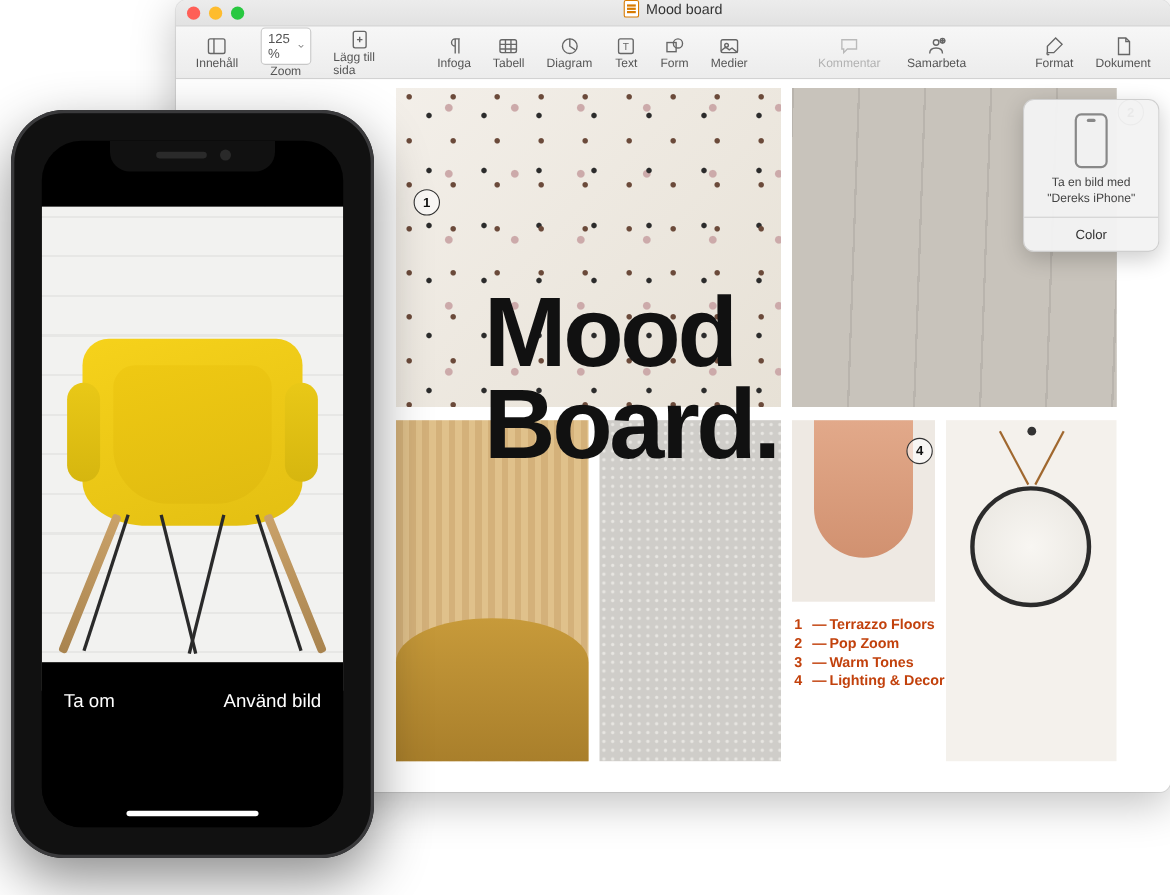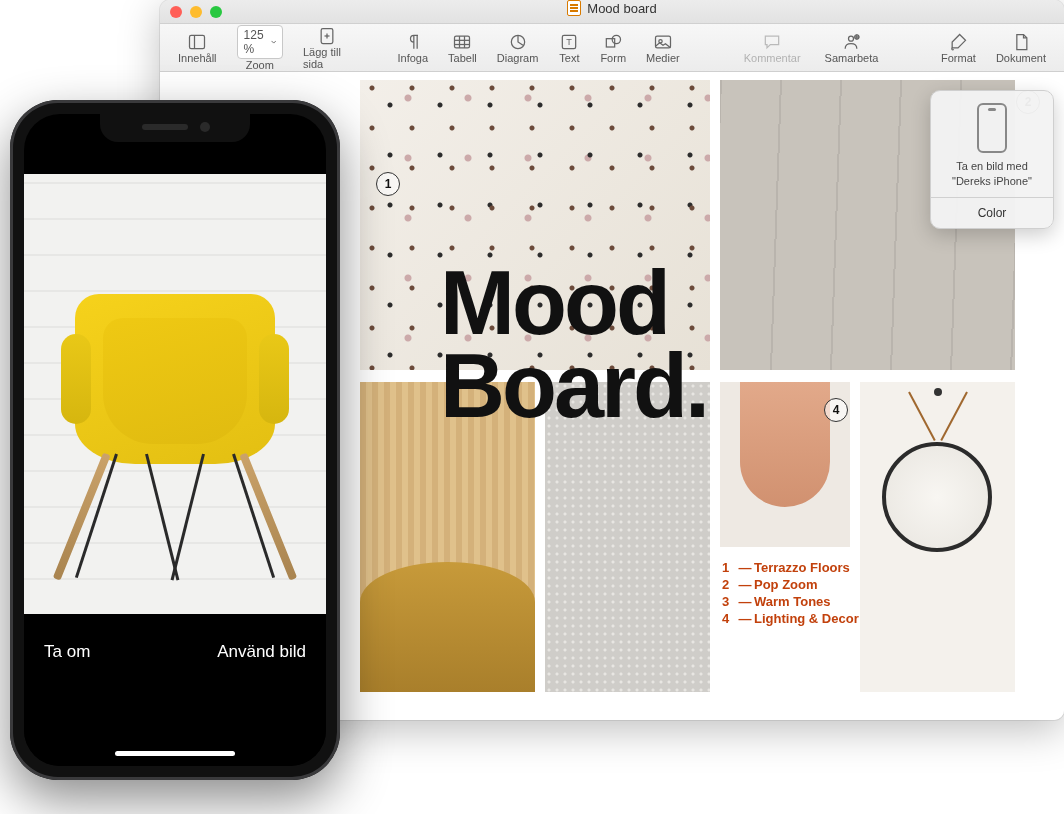--- a/index.html
+++ b/index.html
@@ -132,21 +132,21 @@
   .popover .ptext{padding:0 8px 8px;line-height:1.35;}
   .popover .pcancel{border-top:1px solid #d0d0d0;padding:8px 0;font-size:12px;color:#333;cursor:default;}
 
   
   .iphone {
     position:absolute; left:10px; top:100px;
     width:330px; height:680px;
     background:#111;
     border-radius:48px;
     box-shadow:0 20px 50px rgba(0,0,0,.45), inset 0 0 0 3px #3a3a3c;
-    padding:14px;
+    padding:28px;
   }
   .iphone .screen{
     width:100%;height:100%;background:#000;border-radius:36px;position:relative;overflow:hidden;
   }
   .notch{position:absolute;left:50%;top:0;transform:translateX(-50%);width:150px;height:28px;background:#111;border-bottom-left-radius:18px;border-bottom-right-radius:18px;z-index:5;}
   .notch::before{content:"";position:absolute;left:42px;top:10px;width:46px;height:6px;border-radius:3px;background:#2a2a2a;}
   .notch::after{content:"";position:absolute;right:40px;top:8px;width:10px;height:10px;border-radius:50%;background:#2a2a2a;}
   .photo{
     position:absolute;left:0;right:0;top:60px;height:440px;
     background:

